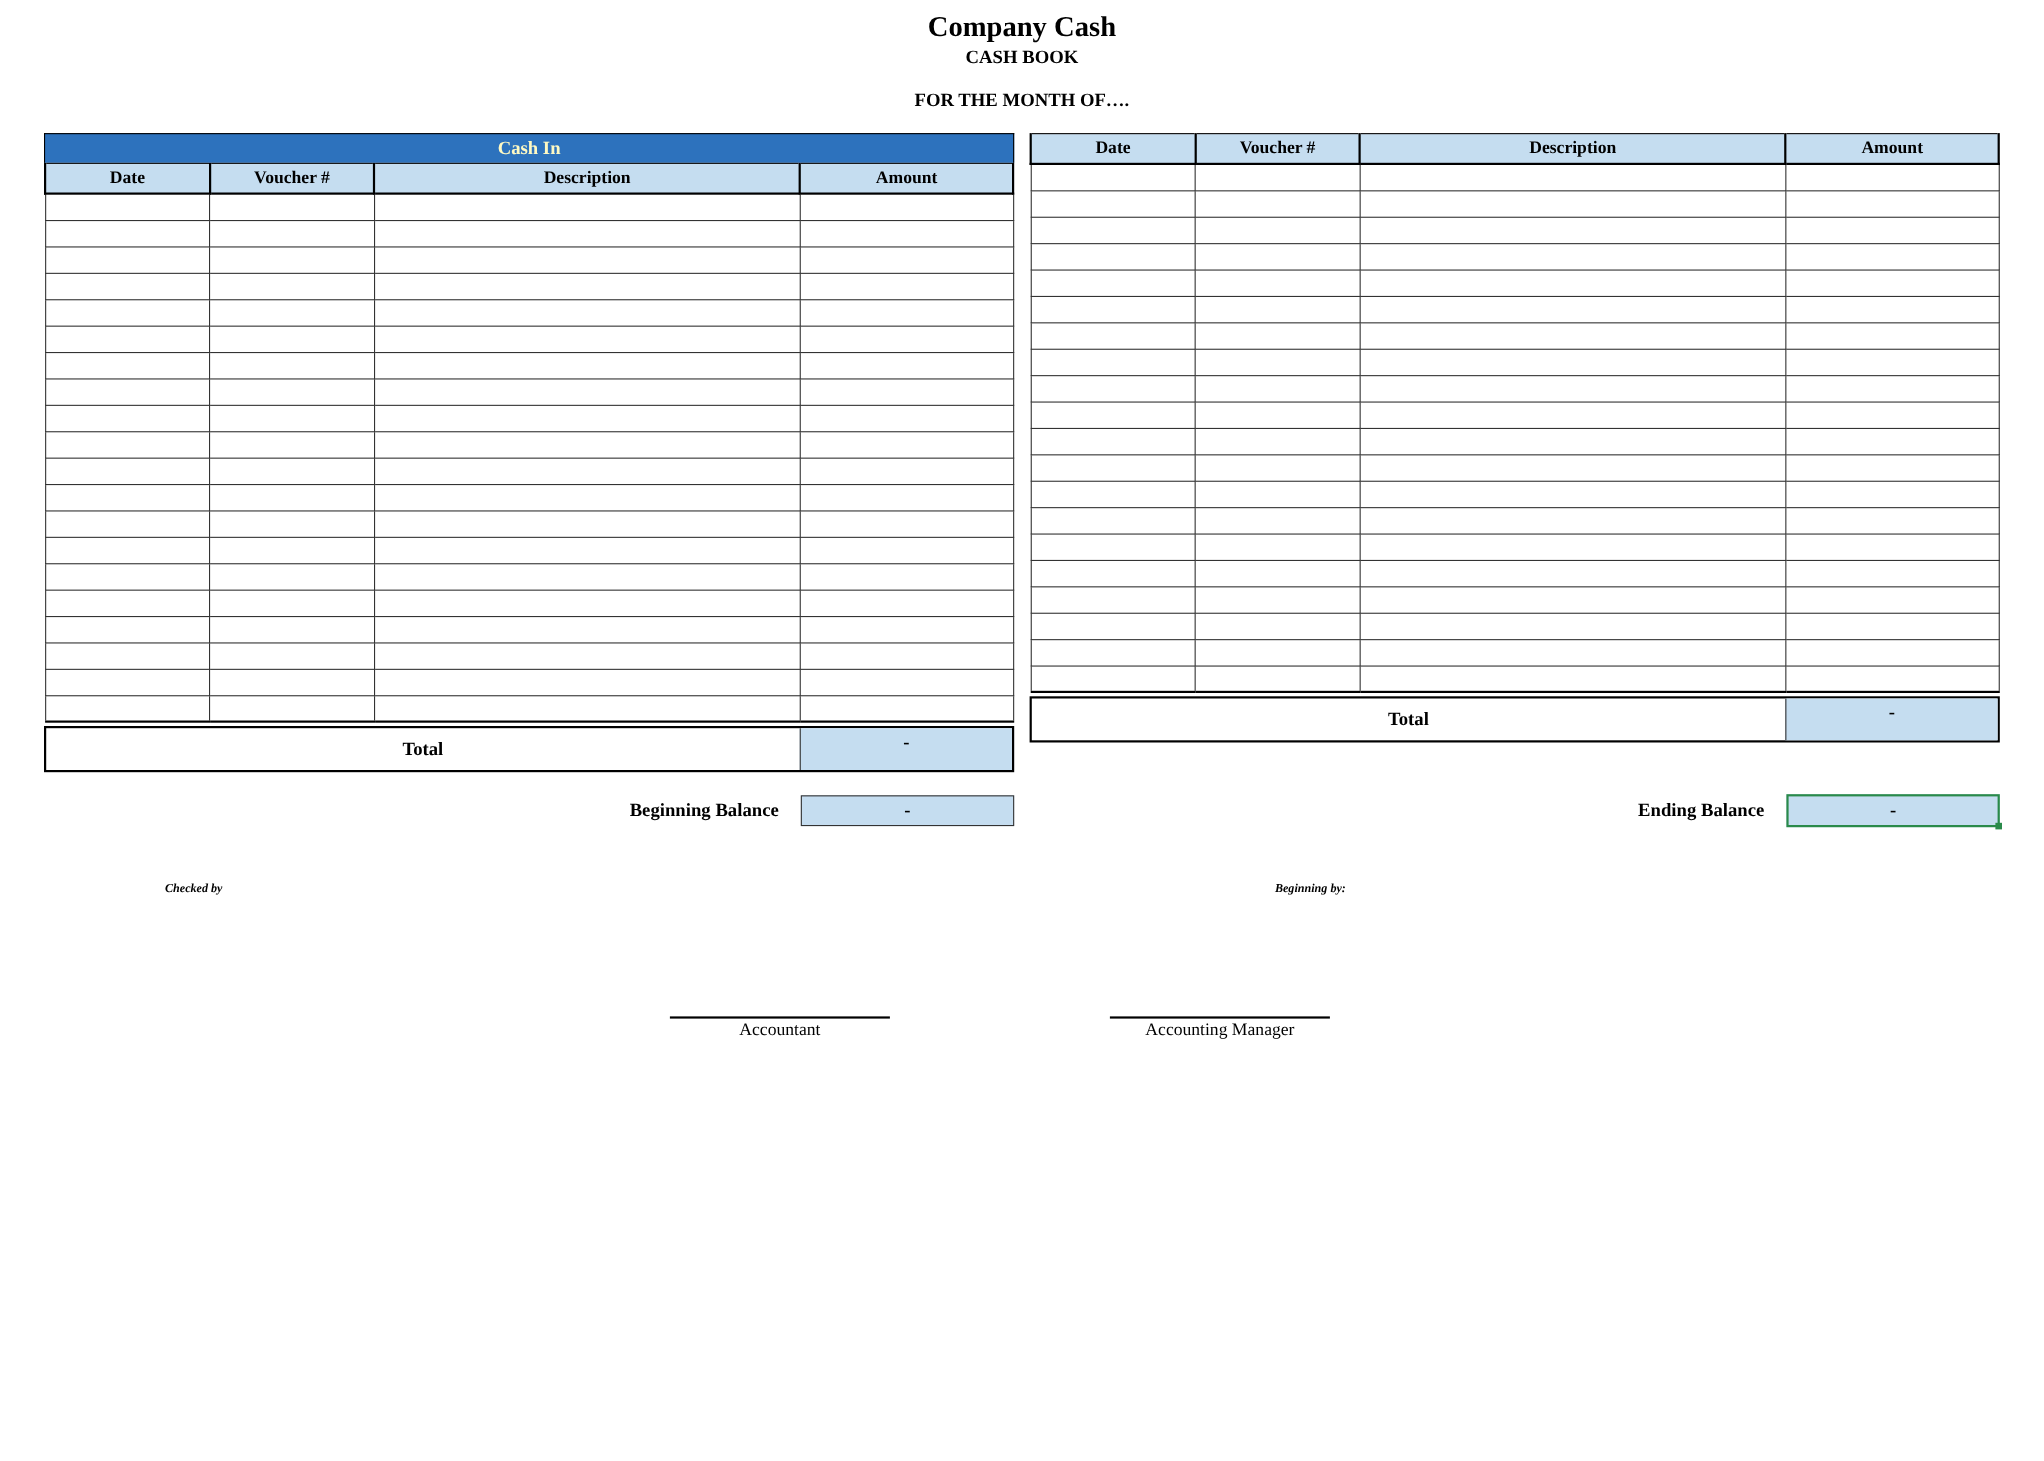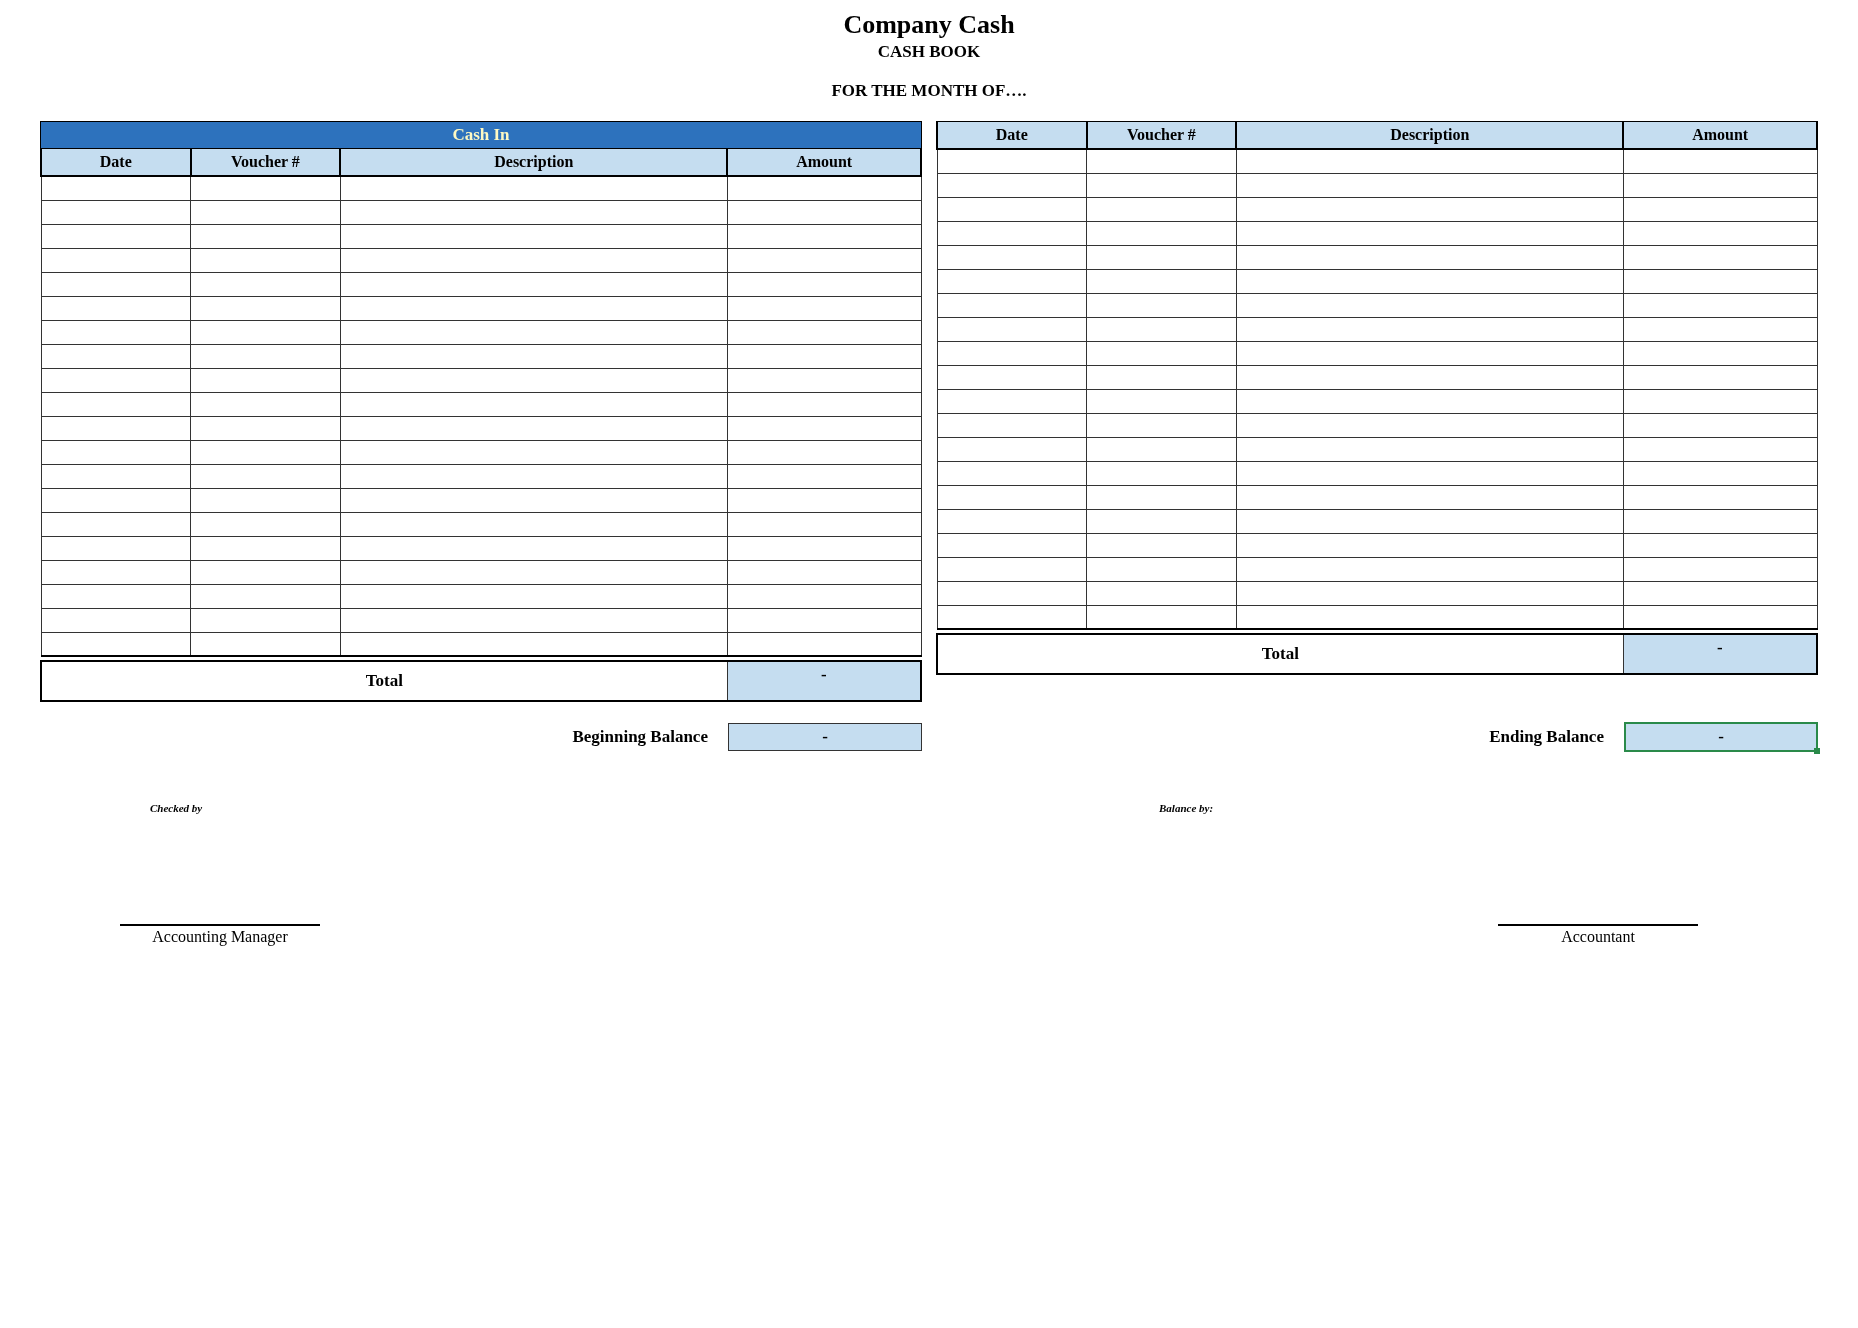--- a/index.html
+++ b/index.html
@@ -517,24 +517,24 @@
     <span class="balance-label">Ending Balance</span>
     <span class="balance-value ending">-</span>
   </div>
 </div>
 
 <div class="signatures-row">
   <div class="sig-left">
     <div class="sig-label">Checked by</div>
   </div>
   <div class="sig-right">
-    <div class="sig-label">Balance by:</div>
+    <div class="sig-label">Beginning by:</div>
   </div>
 </div>
 
 <div class="sig-lines-row">
+  <div class="sig-line-section right">
+    <div class="sig-line">Accountant</div>
+  </div>
   <div class="sig-line-section left">
     <div class="sig-line">Accounting Manager</div>
   </div>
-  <div class="sig-line-section right">
-    <div class="sig-line">Accountant</div>
-  </div>
 </div>
 
 </body></html>

